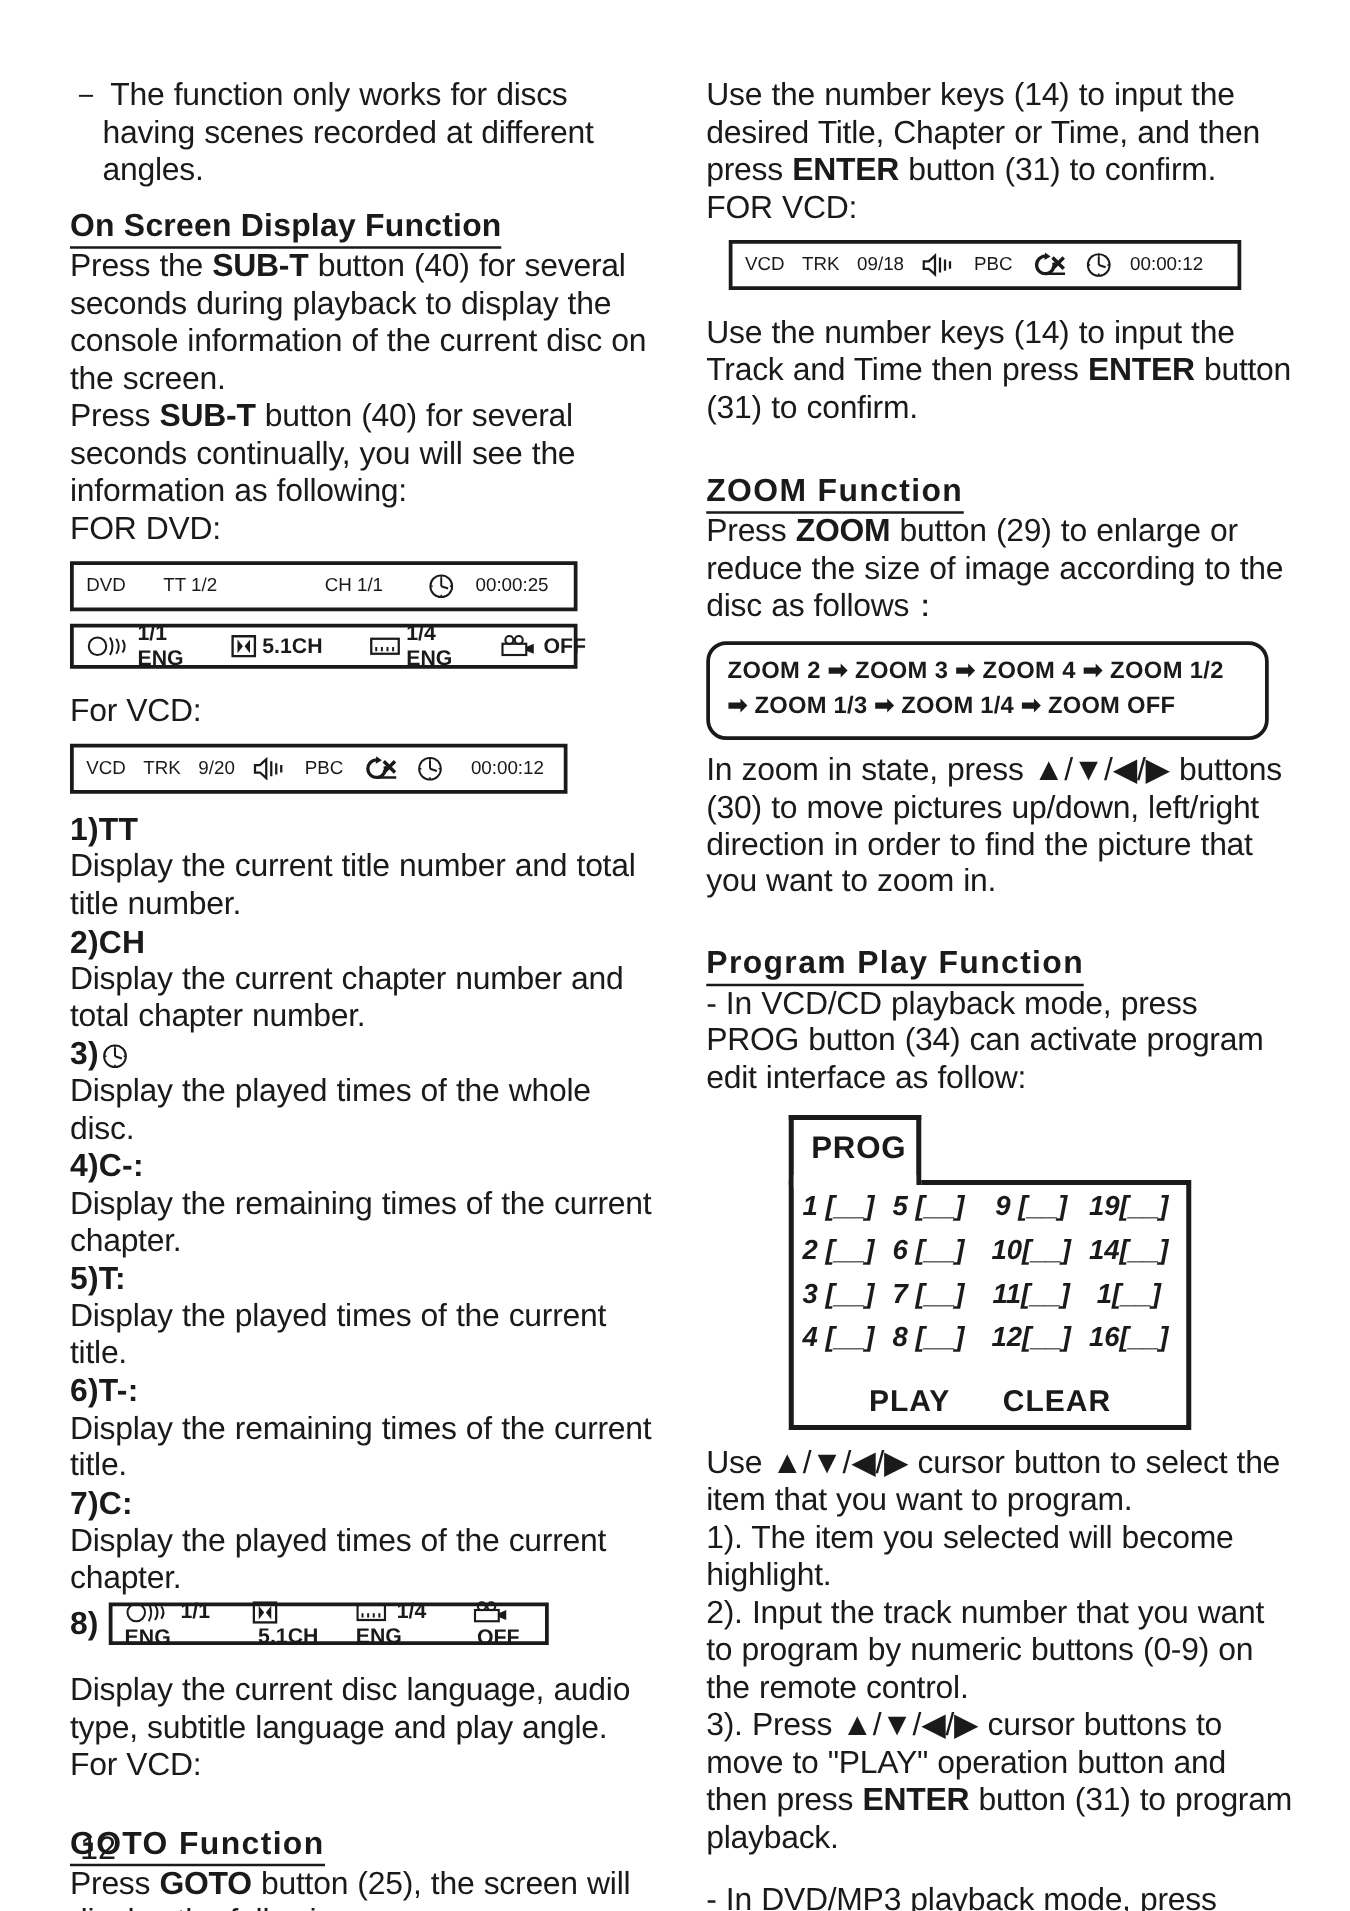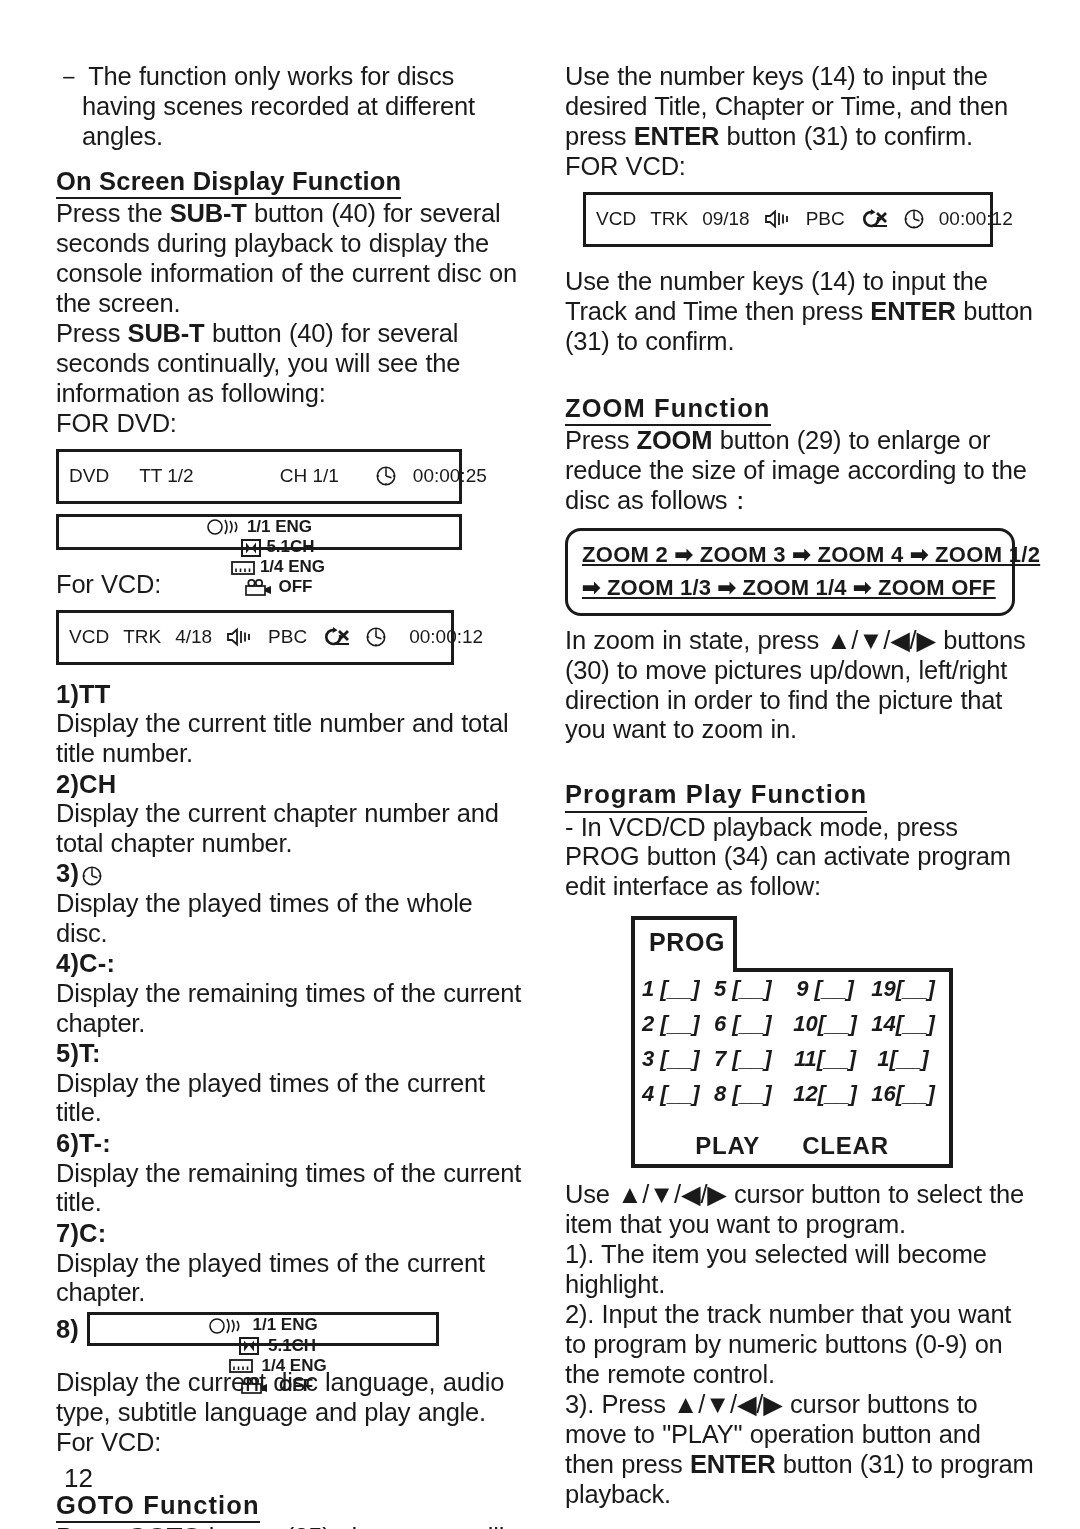--- a/index.html
+++ b/index.html
@@ -63,27 +63,27 @@
     letter-spacing: 0.2px;
   }
 
   
   .osd {
     border: 3px solid #1a1a1a;
     background: #fff;
     box-sizing: border-box;
     display: flex;
     align-items: center;
-    font-size: 19px;
-    height: 55px;
+    font-size: 15px;
+    height: 40px;
     padding: 0 10px;
     margin-top: 10px;
   }
   .osd .cell { white-space: nowrap; display: flex; align-items: center; }
-  .osd.small { font-size: 17px; font-weight: 700; height: 36px; flex-direction: column; }
+  .osd.small { font-size: 17px; font-weight: 700; height: 36px; }
 
   .osd-dvd1 { width: 406px; }
   .osd-dvd1 .c1 { margin-right: 30px; }
   .osd-dvd1 .c2 { margin-right: 50px; }
   .osd-dvd1 .c3 { margin-right: 36px; margin-left: 36px; }
 
   .osd-lang { width: 406px; }
   .osd-lang .seg { display:flex; align-items:center; }
   .osd-lang .seg + .seg { margin-left: 38px; }
 
@@ -115,26 +115,25 @@
   
   .zoombox {
     border: 3px solid #1a1a1a;
     border-radius: 16px;
     box-sizing: border-box;
     width: 450px;
     margin-top: 12px;
     padding: 7px 12px 9px 14px;
   }
   .zoombox .zline {
-    font-size: 22px;
+    font-size: 19px;
     font-weight: 700;
     letter-spacing: 0.3px;
     white-space: nowrap;
     line-height: 1.5;
-    text-decoration: underline;
   }
   .zoombox .zline.l2 { letter-spacing: 0.2px; }
 
   
   .progwrap {
     position: relative;
     width: 322px;
     height: 252px;
     margin-top: 14px;
     margin-left: 66px;
@@ -287,21 +286,21 @@
         </span>
         <span style="margin-left:5px">OFF</span>
       </span>
     </div>
 
     <p class="para" style="margin-top:20px">For VCD:</p>
 
     <div class="osd osd-vcd">
       <span class="cell">VCD</span>
       <span class="cell">TRK</span>
-      <span class="cell">4/18</span>
+      <span class="cell">9/20</span>
       <span class="cell">
         <svg class="ico ico-speaker" viewBox="0 0 28 20">
             <path d="M2 7 L6 7 L11 2.5 L11 17.5 L6 13 L2 13 Z" fill="none" stroke="#1a1a1a" stroke-width="1.8"></path>
             <path d="M15 4 v12 M19 5.5 v9 M23 7 v6" stroke="#1a1a1a" stroke-width="1.8"></path>
           </svg>
       </span>
       <span class="cell">PBC</span>
       <span class="cell">
         <svg class="ico ico-repx" viewBox="0 0 30 22">
             <path d="M13 4 A7 7 0 1 0 19 9" fill="none" stroke="#1a1a1a" stroke-width="2.6"></path>

